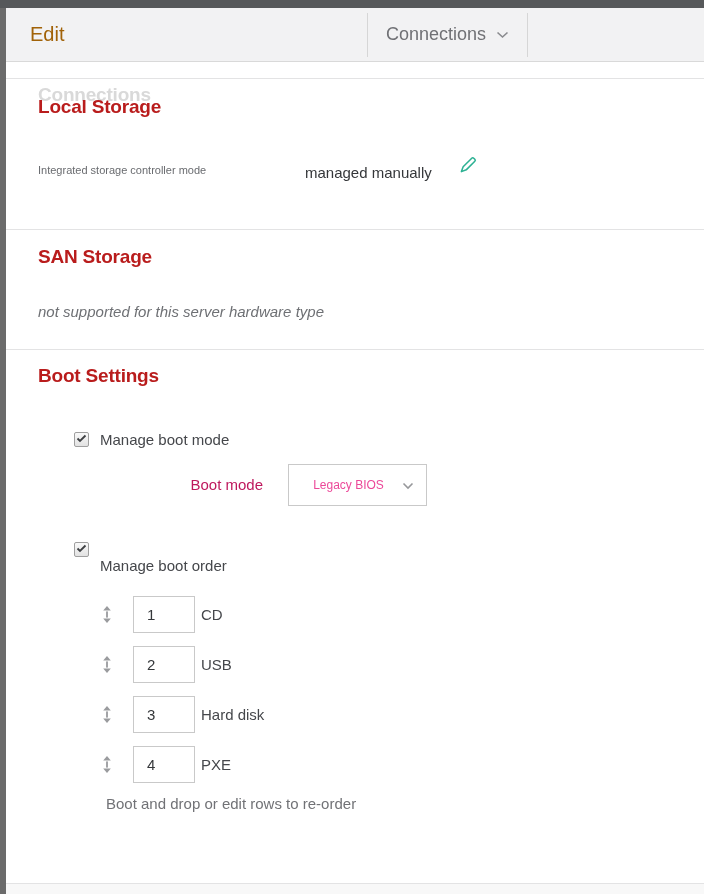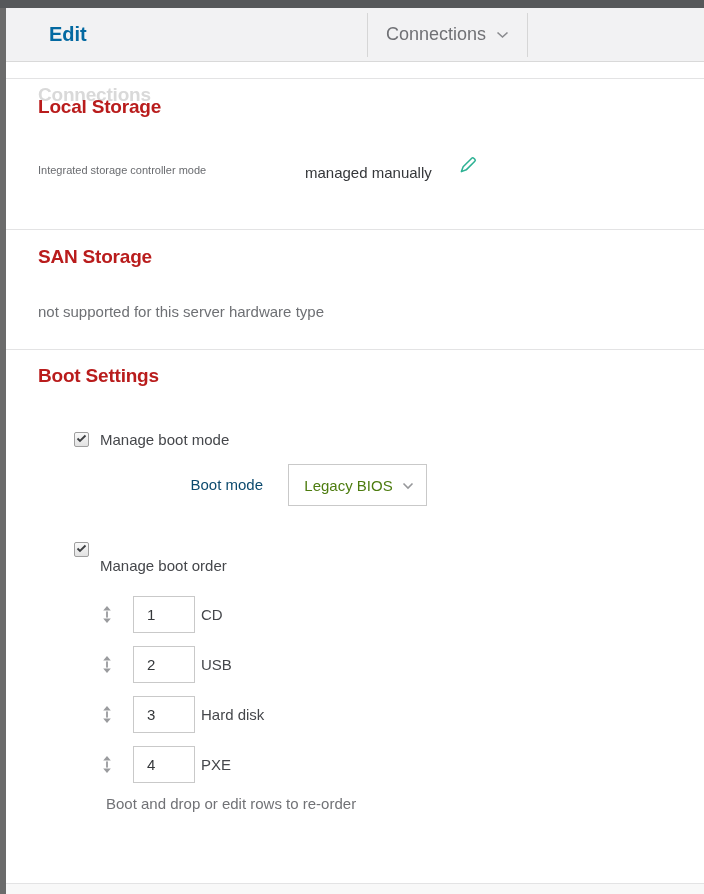--- a/index.html
+++ b/index.html
@@ -10,21 +10,21 @@
     -webkit-font-smoothing:antialiased;
   }
   
   .top-edge  { position:absolute; left:0; top:0; width:704px; height:8px; background:#56585a; z-index:6; }
   .left-edge { position:absolute; left:0; top:8px; width:6px; height:886px; background:#6b6b6b; z-index:6; }
 
   
   .header { position:absolute; left:6px; top:8px; width:698px; height:54px;
             background:#f2f2f3; border-bottom:1px solid #d9d9d9; box-sizing:border-box; z-index:4; }
   .header-title { position:absolute; left:24px; top:0; height:53px; display:flex; align-items:center; }
-  .edit-label   { font-size:20px; font-weight:bold; color:#0369a1;margin-left:19px; }
+  .edit-label   { font-size:20px; font-weight:normal; color:#a16207; }
   .profile-title{ font-size:20px; color:#3b3d40; margin-left:11px; letter-spacing:-0.3px; }
   .h-sep { position:absolute; top:5px; width:1px; height:44px; background:#d6d6d6; }
   .sep1 { left:361px; } .sep2 { left:521px; }
   .section-selector { position:absolute; left:362px; top:0; width:159px; height:53px;
                       display:flex; align-items:center; justify-content:center; gap:10px; cursor:pointer; }
   .selector-label { font-size:18px; color:#707175; }
 
   
   .content-divider { position:absolute; left:6px; width:698px; height:1px; background:#e3e3e4; }
   .d0 { top:78px; } .d1 { top:229px; } .d2 { top:349px; } .d3 { top:883px; }
@@ -38,40 +38,40 @@
   .h-san   { top:246px; }
   .h-boot  { top:365px; }
 
   
   .controller-label { position:absolute; left:38px; top:164px; font-size:11px; color:#696b6f; white-space:nowrap; }
   .controller-value { position:absolute; left:305px; top:164px; font-size:15px; color:#35373a; white-space:nowrap; }
   .pencil-button { position:absolute; left:456px; top:154px; width:24px; height:24px;
                    cursor:pointer; background:none; border:none; padding:0; }
 
   
-  .san-note { position:absolute; left:38px; top:303px; font-size:15px; color:#6e7074; white-space:nowrap; }
+  .san-note { position:absolute; left:38px; top:303px; font-size:15px; font-style:italic; color:#6e7074; white-space:nowrap; }
 
   
   .checkbox { position:absolute; left:74px; width:15px; height:15px; box-sizing:border-box;
               border:1px solid #9f9f9f; border-radius:2px;
               background:linear-gradient(#f9f9f9,#e2e2e2);
               display:flex; align-items:center; justify-content:center; cursor:pointer; }
   .checkbox svg { display:none; margin-top:-2px; }
   .checkbox[data-checked="true"] svg { display:block; }
   .cb1 { top:432px; } .cb2 { top:542px; }
   .checkbox-label { position:absolute; left:100px; font-size:15px; color:#45474b; white-space:nowrap; }
   .cbl1 { top:431px; } .cbl2 { top:541px;margin-top:16px; }
 
   
   .boot-mode-label { position:absolute; left:38px; top:464px; width:225px; height:42px; line-height:42px;
-                     text-align:right; font-size:15px; color:#0c4a6e; }
+                     text-align:right; font-size:15px; color:#be185d; }
   .boot-mode-select { position:absolute; left:288px; top:464px; width:139px; height:42px;
                       border:1px solid #c9c9c9; background:#fff; box-sizing:border-box;
                       display:flex; align-items:center; justify-content:center; cursor:pointer; }
-  .select-value { font-size:15px; color:#4d7c0f; margin-right:18px; white-space:nowrap; }
+  .select-value { font-size:12px; color:#ec4899; margin-right:18px; white-space:nowrap; }
   .select-chevron { position:absolute; right:12px; top:17px; }
 
   
   .boot-row { position:absolute; left:0; width:704px; height:37px; }
   .r1 { top:596px; } .r2 { top:646px; } .r3 { top:696px; } .r4 { top:746px; }
   .drag-handle { position:absolute; left:102px; top:10px; width:10px; height:17px; cursor:grab;
                  background:none; border:none; padding:0; }
   .order-input { position:absolute; left:133px; top:0; width:62px; height:37px;
                  border:1px solid #c9c9c9; box-sizing:border-box; padding:0 0 0 13px;
                  font-size:15px; color:#35373a; font-family:inherit; outline:none; background:#fff; }

